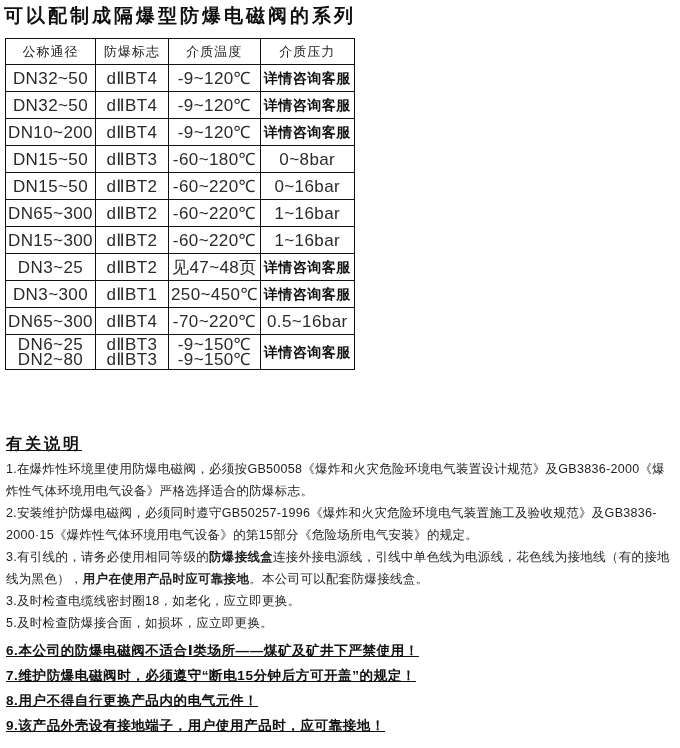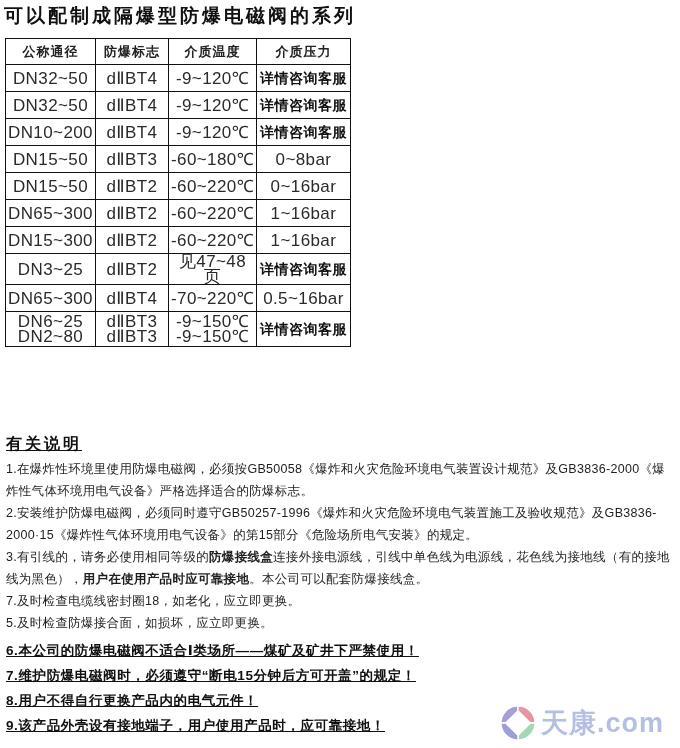--- a/index.html
+++ b/index.html
@@ -25,21 +25,21 @@
   table.spec col.c1{width:73px}
   table.spec col.c2{width:86px}
   table.spec col.c3{width:94px}
   table.spec th,table.spec td{
     border:1.5px solid #111;
     text-align:center;vertical-align:middle;
     padding:0 2px;
   }
   table.spec th{
     height:25px;
-    font-size:13px;font-weight:bold;letter-spacing:1px;color:#222;
+    font-size:13px;font-weight:normal;letter-spacing:1px;color:#222;
   }
   table.spec td{
     height:26px;
     font-family:Liberation Sans, sans-serif;
     font-size:17px;letter-spacing:0.4px;color:#2a2a2a;
     white-space:pre-line;line-height:15px;
   }
   table.spec tr.dbl td{height:34px;}
   table.spec tr.last td{height:27px;}
   table.spec td.svc{
@@ -140,20 +140,26 @@
           <td>-60~220℃</td>
           <td>1~16bar</td>
         </tr>
         <tr>
           <td>DN3~25</td>
           <td>dⅡBT2</td>
           <td>见47~48页</td>
           <td class="svc">详情咨询客服</td>
         </tr>
         <tr>
+          <td>DN3~300</td>
+          <td>dⅡBT1</td>
+          <td>250~450℃</td>
+          <td class="svc">详情咨询客服</td>
+        </tr>
+        <tr>
           <td>DN65~300</td>
           <td>dⅡBT4</td>
           <td>-70~220℃</td>
           <td>0.5~16bar</td>
         </tr>
         <tr class="dbl">
           <td>DN6~25
 DN2~80</td>
           <td>dⅡBT3
 dⅡBT3</td>
@@ -163,31 +169,22 @@
         </tr>
       </tbody>
   </table>
 
   <h2 class="notes-heading">有关说明</h2>
 
   <div class="notes" id="notes-list">
       <p class="note"><span>1.在爆炸性环境里使用防爆电磁阀，必须按GB50058《爆炸和火灾危险环境电气装置设计规范》及GB3836-2000《爆炸性气体环境用电气设备》严格选择适合的防爆标志。</span></p>
       <p class="note"><span>2.安装维护防爆电磁阀，必须同时遵守GB50257-1996《爆炸和火灾危险环境电气装置施工及验收规范》及GB3836-2000·15《爆炸性气体环境用电气设备》的第15部分《危险场所电气安装》的规定。</span></p>
       <p class="note"><span>3.有引线的，请务必使用相同等级的</span><b>防爆接线盒</b><span>连接外接电源线，引线中单色线为电源线，花色线为接地线（有的接地线为黑色），</span><b>用户在使用产品时应可靠接地</b><span>。本公司可以配套防爆接线盒。</span></p>
-      <p class="note"><span>7.及时检查电缆线密封圈18，如老化，应立即更换。</span></p>
+      <p class="note"><span>3.及时检查电缆线密封圈18，如老化，应立即更换。</span></p>
       <p class="note"><span>5.及时检查防爆接合面，如损坏，应立即更换。</span></p>
       <p class="note em em-gap"><span>6.本公司的防爆电磁阀不适合Ⅰ类场所——煤矿及矿井下严禁使用！</span></p>
       <p class="note em"><span>7.维护防爆电磁阀时，必须遵守“断电15分钟后方可开盖”的规定！</span></p>
       <p class="note em"><span>8.用户不得自行更换产品内的电气元件！</span></p>
       <p class="note em"><span>9.该产品外壳设有接地端子，用户使用产品时，应可靠接地！</span></p>
     </div>
 
-  <div class="watermark">
-    <svg class="wm-logo" viewBox="0 0 40 40" xmlns="http://www.w3.org/2000/svg">
-      <path d="M20 2 A18 18 0 0 0 2 20 L7 20 L20 7 Z" stroke="#ffffff" stroke-width="1.4" fill="#a79fd6"></path>
-      <path d="M20 2 A18 18 0 0 1 38 20 L33 20 L20 7 Z" stroke="#ffffff" stroke-width="1.4" fill="#e795a0"></path>
-      <path d="M38 20 A18 18 0 0 1 20 38 L20 33 L33 20 Z" stroke="#ffffff" stroke-width="1.4" fill="#a7d7b2"></path>
-      <path d="M20 38 A18 18 0 0 1 2 20 L7 20 L20 33 Z" stroke="#ffffff" stroke-width="1.4" fill="#9f9fd8"></path>
-    </svg>
-    <span class="wm-text" style="color: rgb(181, 191, 226);"><span>天康</span><span>.com</span></span>
-  </div>
 
 </div>
 
 </body></html>

